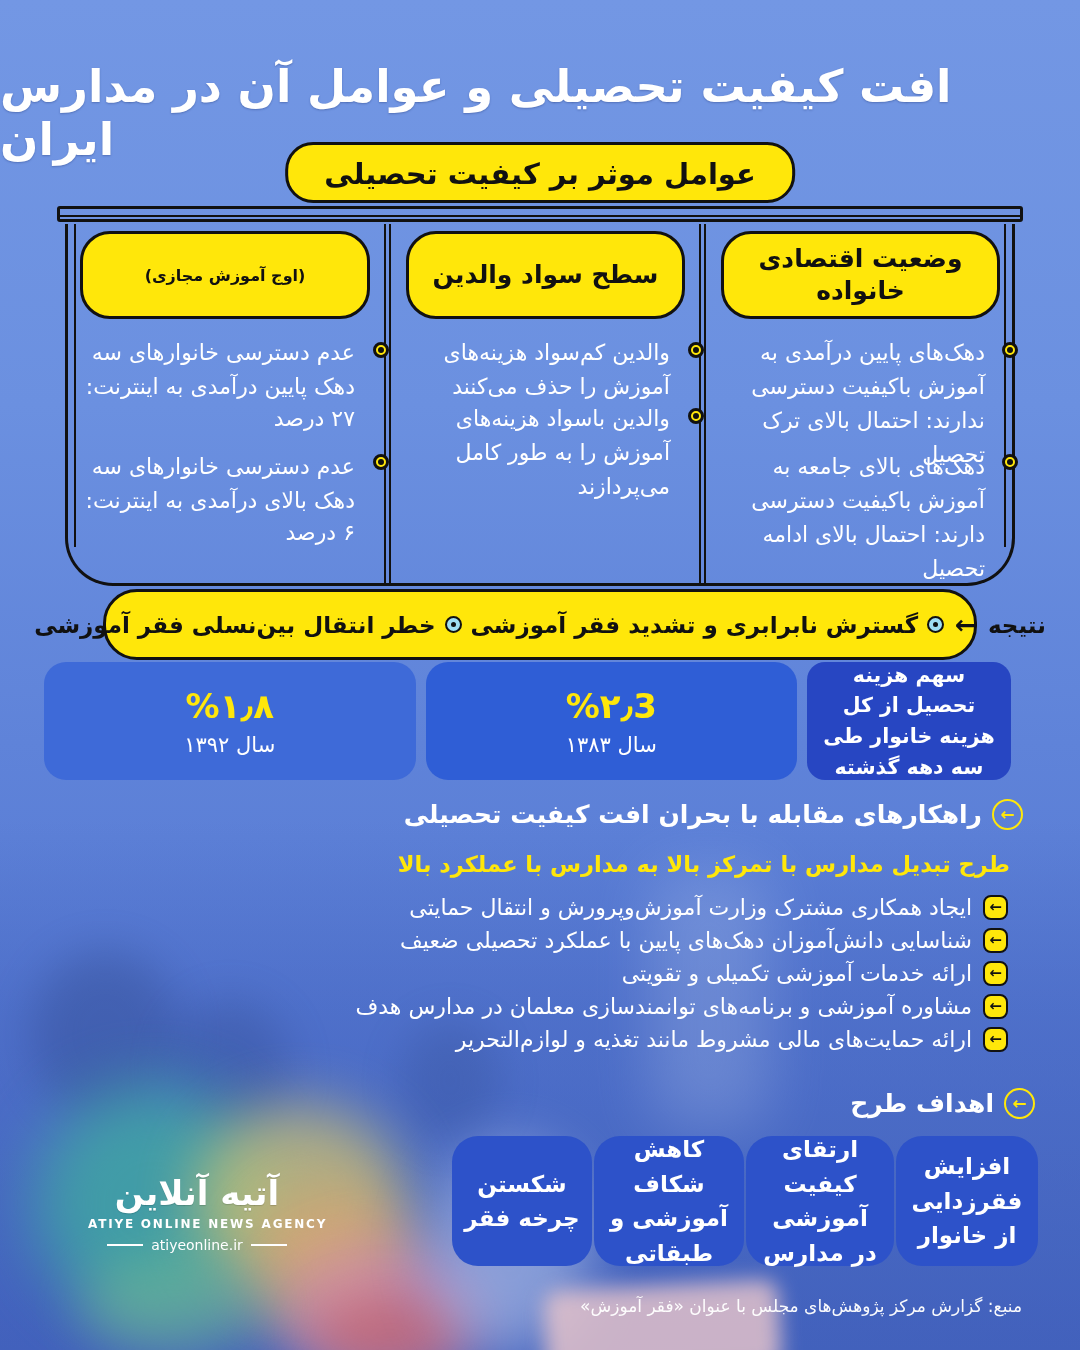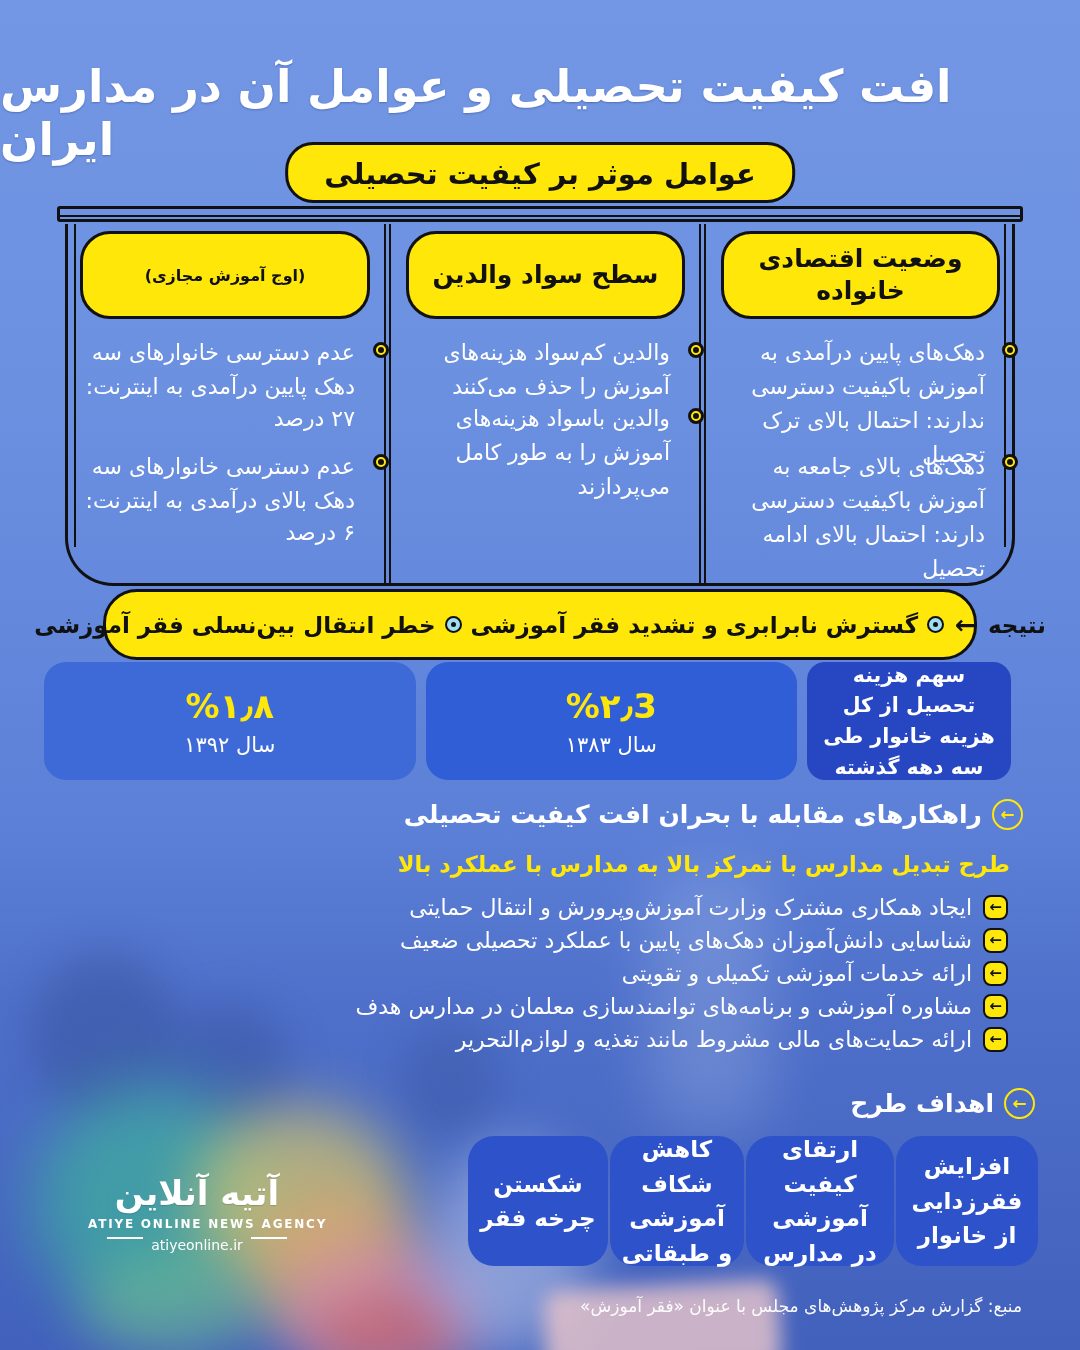--- a/index.html
+++ b/index.html
@@ -84,26 +84,26 @@
   .sol-sub{position:absolute;right:70px;top:851px;color:#ffe70a;font-size:22.5px;font-weight:bold;}
   .sol-list{position:absolute;right:72px;top:895px;display:flex;flex-direction:column;align-items:flex-start;}
   .sol-item{display:flex;align-items:center;gap:11px;margin-bottom:8px;color:#fff;font-size:22px;white-space:nowrap;}
   .badge{width:25px;height:25px;background:#ffe70a;border:2.5px solid #111;border-radius:8px;flex:0 0 auto;
     display:flex;align-items:center;justify-content:center;color:#111;font-weight:bold;font-size:15px;line-height:1;}
   
   .goals-head{right:45px;top:1088px;}
   .goal-boxes{position:absolute;right:42px;top:1136px;display:flex;gap:2px;}
   .goal{height:130px;background:#2d52c9;border-radius:26px;color:#fff;font-weight:bold;font-size:23px;line-height:1.5;
     display:flex;align-items:center;justify-content:center;text-align:center;padding:0 10px;}
-  .g1{width:142px;} .g2{width:148px;} .g3{width:134px;} .g4{width:140px;}
+  .g1{width:142px;} .g2{width:148px;} .g3{width:150px;} .g4{width:140px;}
   
   .logo{position:absolute;left:88px;top:1175px;width:218px;text-align:center;color:#fff;}
   .logo-fa{font-size:34px;font-weight:bold;line-height:1.1;text-shadow:0 1px 1px rgba(0,0,0,.15);}
   .logo-en{direction:ltr;font-size:12px;font-weight:bold;letter-spacing:1.8px;margin-top:5px;white-space:nowrap;}
-  .logo-site{direction:ltr;display:flex;justify-content:center;gap:8px;margin-top:6px;font-size:14px;}
+  .logo-site{direction:ltr;display:flex;align-items:center;justify-content:center;gap:8px;margin-top:6px;font-size:14px;}
   .logo-line{width:36px;height:2px;background:#fff;}
   .source{position:absolute;right:58px;top:1296px;color:#fff;font-size:17px;opacity:.97;}
 </style>
 </head>
 <body>
 
 <div class="canvas">
 
   <div class="photo-tint"></div>
   <div class="blob blob-head1"></div>

